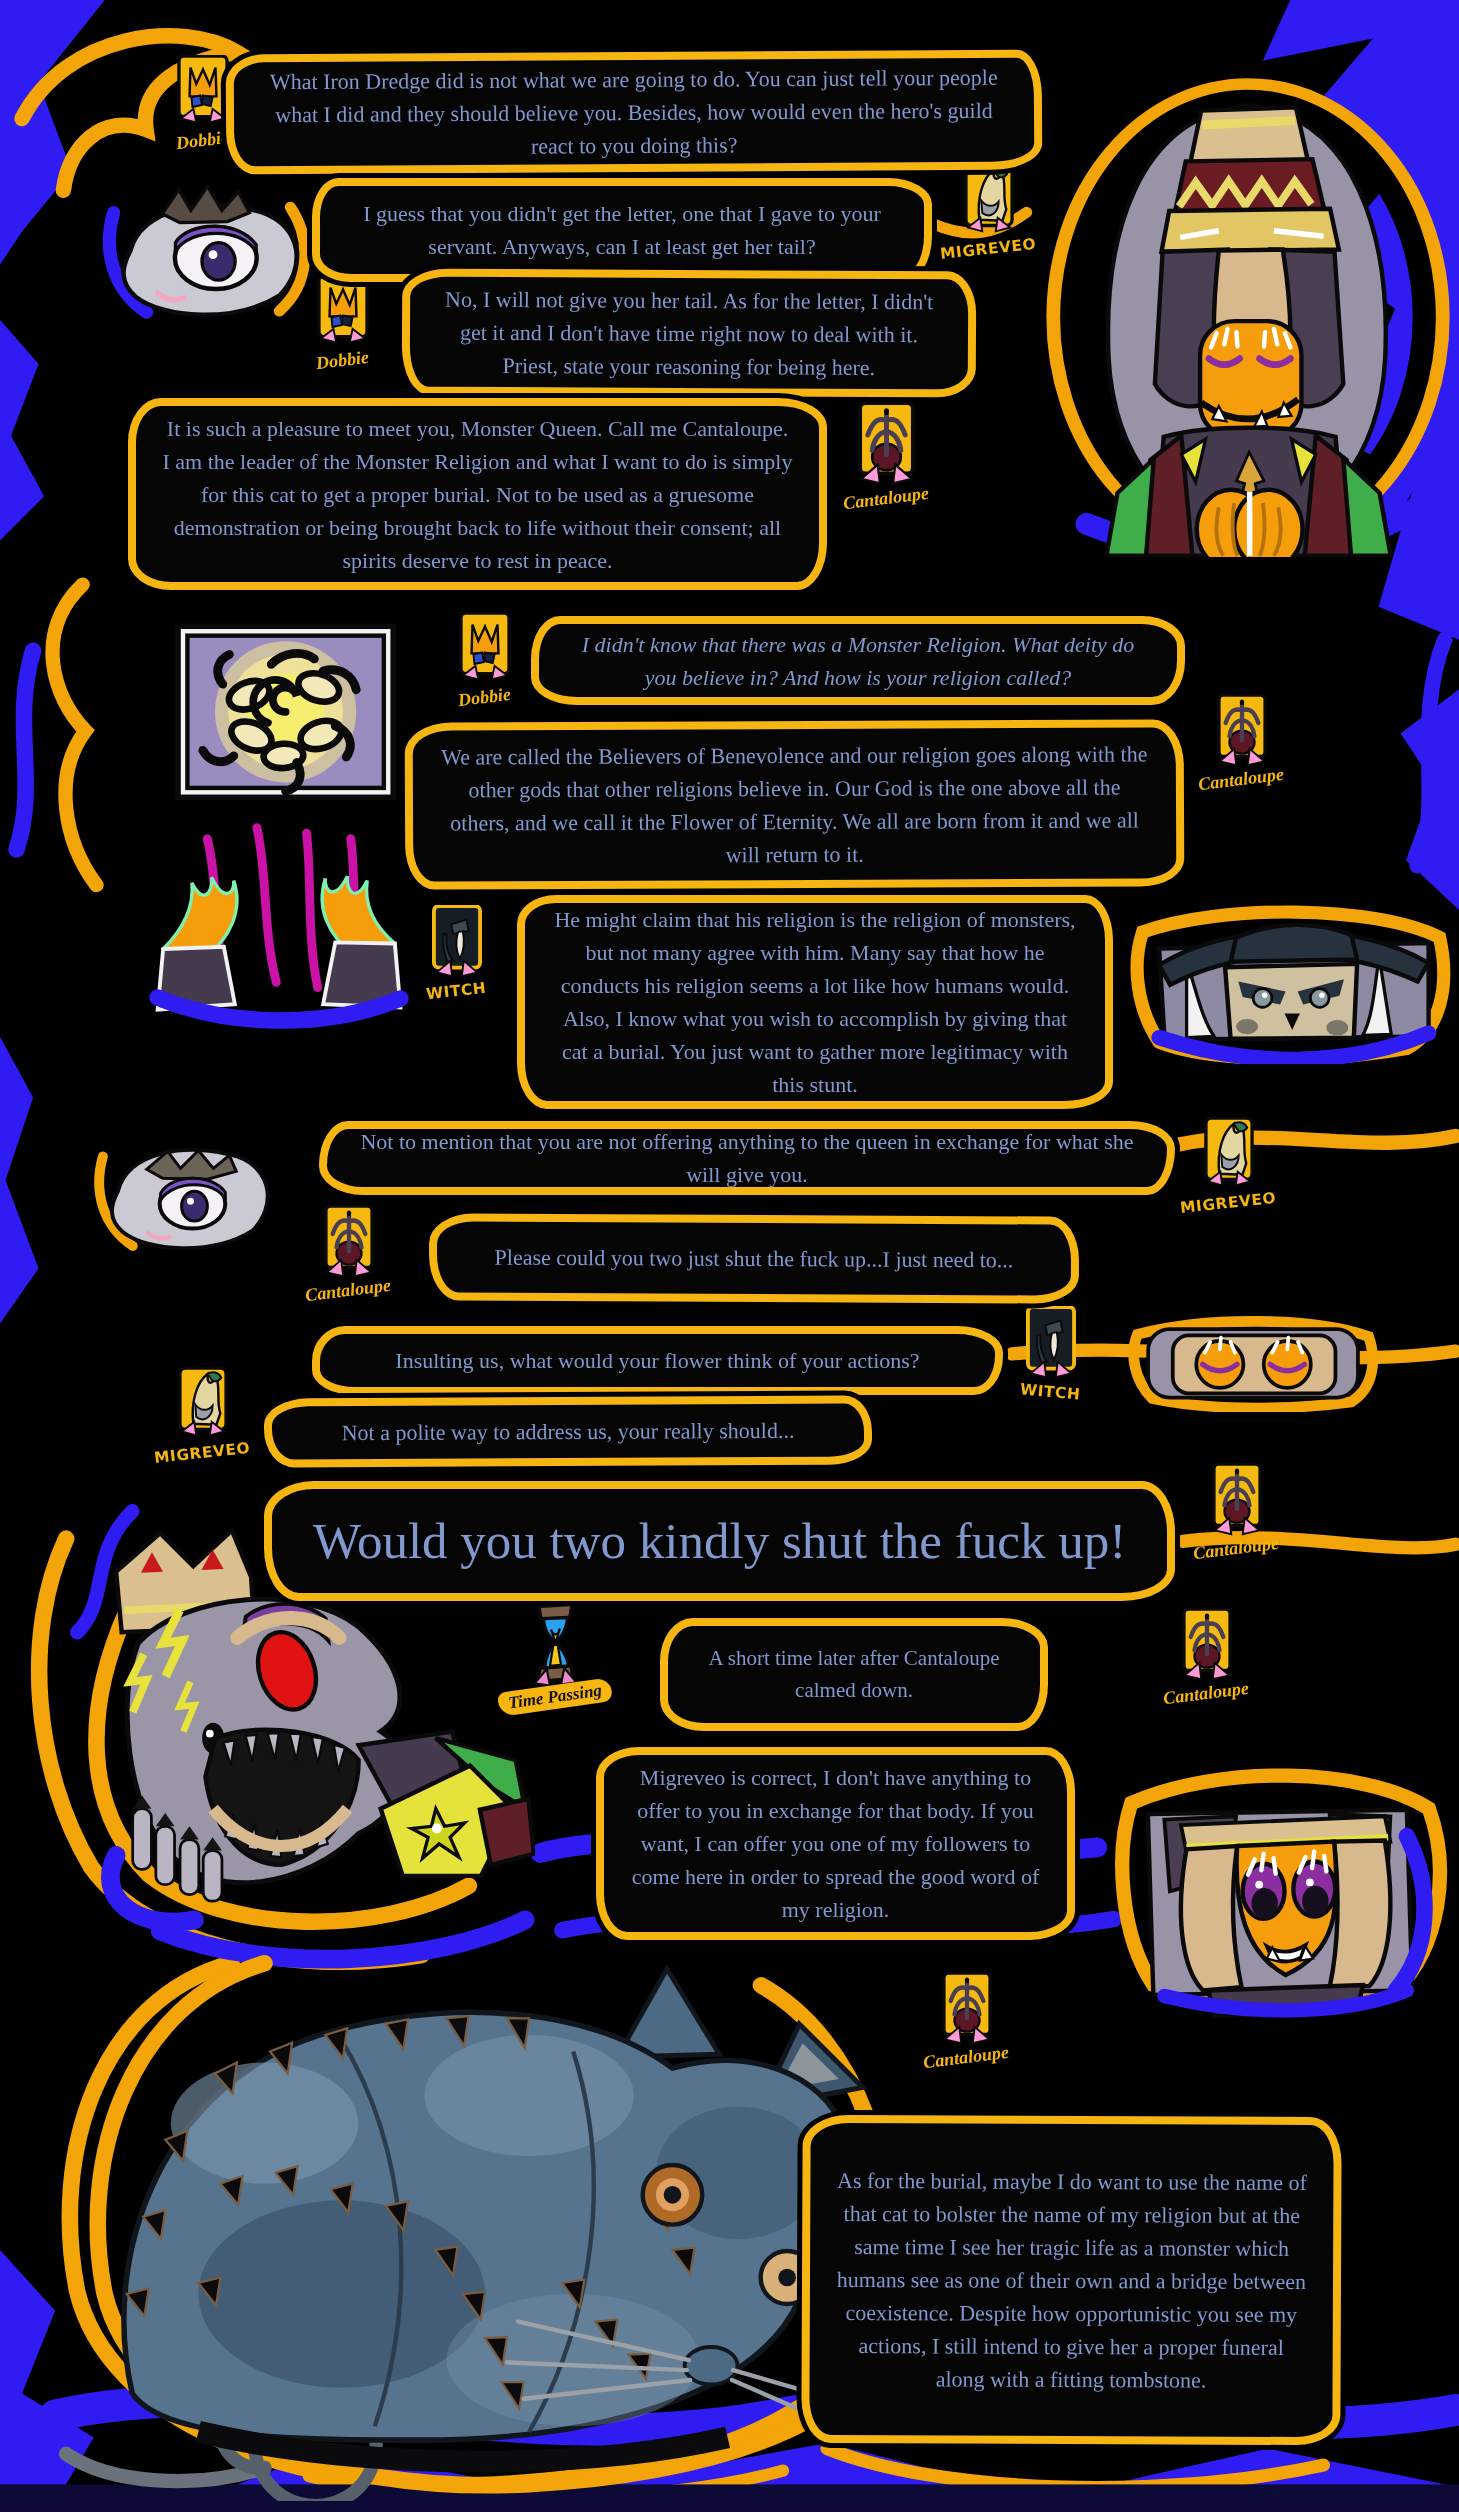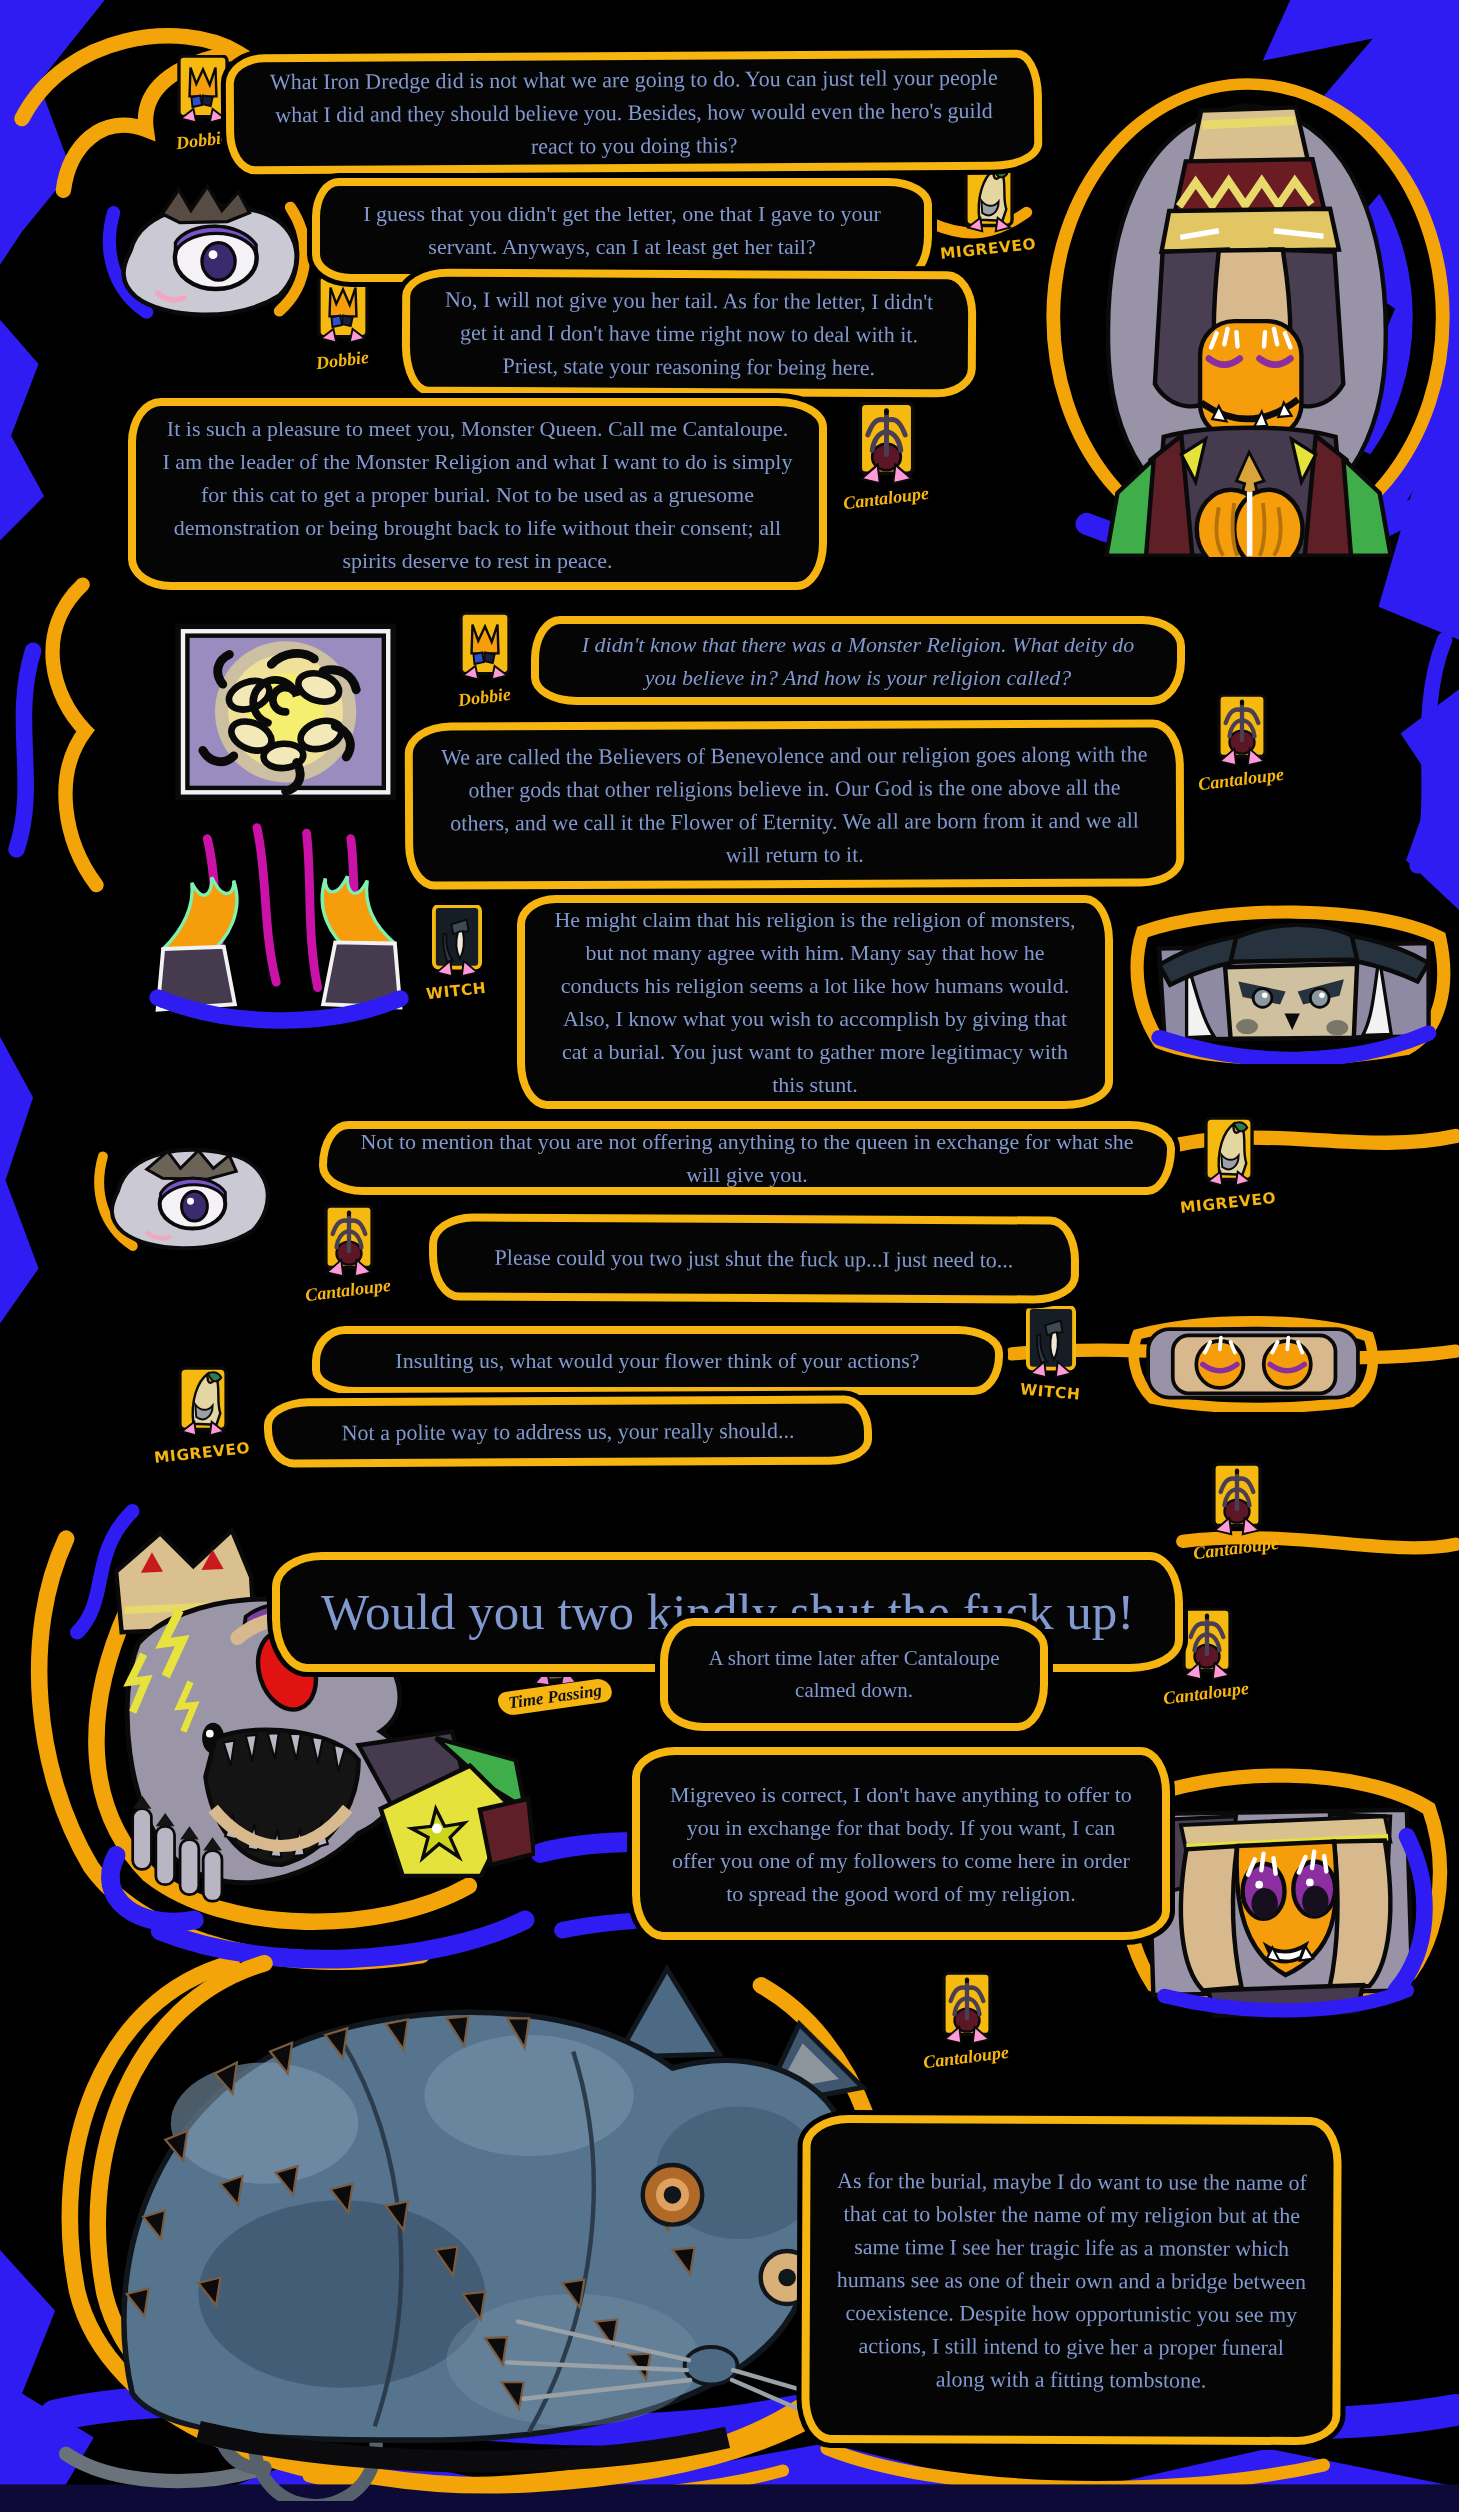--- a/index.html
+++ b/index.html
@@ -24,24 +24,24 @@
   #b2{left:312px;top:178px;width:620px;height:104px;border-radius:26.5px 44px 29px 39px/39px 26.5px 46px 27.6px;}
   #b3{left:402px;top:270px;width:574px;height:126px;border-radius:46px 29px 39px 26.5px/27.6px 42px 29px 49px;transform:rotate(.3deg);}
   #b4{left:128px;top:398px;width:699px;height:192px;border-radius:33px 49px 30px 43px/44px 29px 47px 31px;align-items:center;}
   #b5{left:531px;top:616px;width:654px;height:89px;border-radius:29px 43px 33px 46px/43px 30px 44px 27.6px;font-style:italic;}
   #b6{left:405px;top:721px;width:779px;height:167px;border-radius:46px 31px 43px 29px/31px 46px 27.6px 44px;transform:rotate(-.25deg);}
   #b7{left:517px;top:895px;width:596px;height:214px;border-radius:39px 27.6px 49px 30px/29px 45px 27.6px 46px;text-align:center;}
   #b8{left:319px;top:1121px;width:856px;height:74px;border-radius:29px 45px 27.6px 44px/44px 27.6px 46px 29px;}
   #b9{left:429px;top:1215px;width:650px;height:87px;border-radius:44px 29px 45px 30px/30px 44px 27.6px 46px;transform:rotate(.3deg);}
   #b10{left:312px;top:1326px;width:691px;height:69px;border-radius:33px 46px 29px 43px/35px 26.5px 39px 25px;}
   #b11{left:264px;top:1397px;width:608px;height:69px;border-radius:45px 27.6px 43px 30px/26.5px 36px 25px 38px;transform:rotate(-.3deg);}
-  #b12{left:264px;top:1552px;width:911px;height:120px;border-radius:50px 33px 53px 35px/35px 51px 32px 53px;margin-left:8px;}
+  #b12{left:264px;top:1481px;width:911px;height:120px;border-radius:50px 33px 53px 35px/35px 51px 32px 53px;}
   #b12 .txt{font-size:51px;line-height:1.1;}
   #b13{left:660px;top:1618px;width:388px;height:113px;border-radius:33px 46px 30px 44px/43px 29px 46px 31px;font-size:21px;}
-  #b14{left:632px;top:1747px;width:538px;height:193px;border-radius:43px 29px 46px 31px/30px 45px 29px 46px;}
+  #b14{left:596px;top:1747px;width:479px;height:193px;border-radius:43px 29px 46px 31px/30px 45px 29px 46px;}
   #b15{left:802px;top:2116px;width:539px;height:328px;border-radius:46px 31px 44px 29px/31px 46px 30px 45px;transform:rotate(.25deg);}
 
   .chip{position:absolute;display:flex;flex-direction:column;align-items:center;gap:0;width:121px;}
   .chip .chip-icon{width:71px;height:89px;display:block;}
   .chip .chip-icon.small{width:62px;height:78px;}
   .lbl{color:var(--gold);white-space:nowrap;}
   .script{font-family:"Liberation Serif",serif;font-style:italic;font-weight:bold;
           font-size:18px;transform:rotate(-7deg);margin-top:-3.3px;}
   .jagged{font-family:"DejaVu Sans",sans-serif;font-weight:bold;font-size:15.4px;
           letter-spacing:0.6px;transform:rotate(-6deg);margin-top:-1.1px;}

